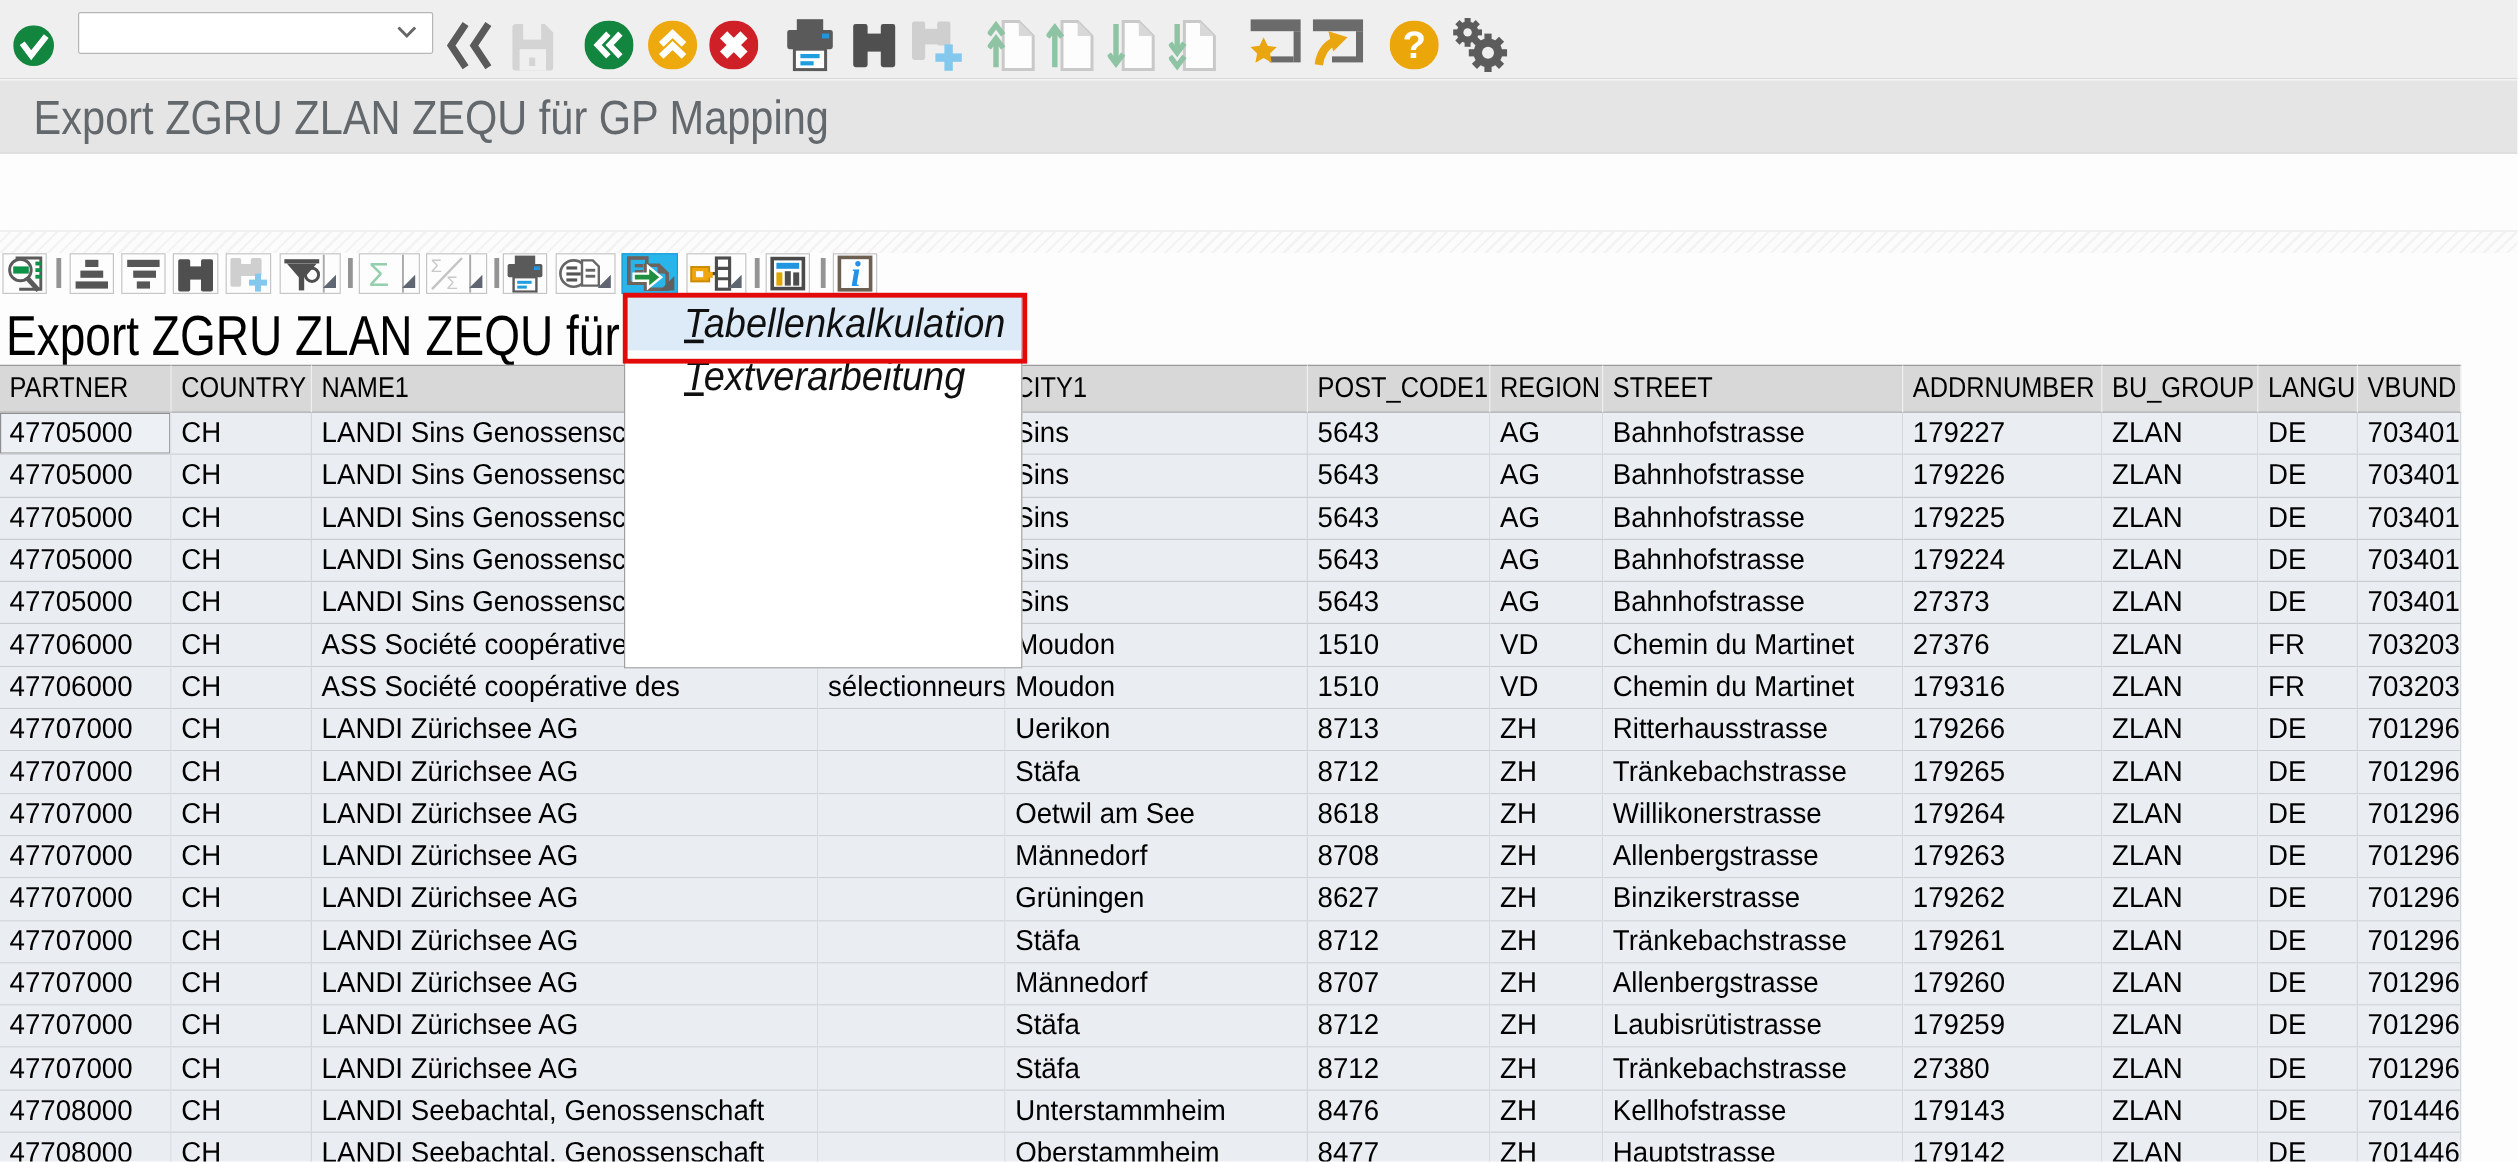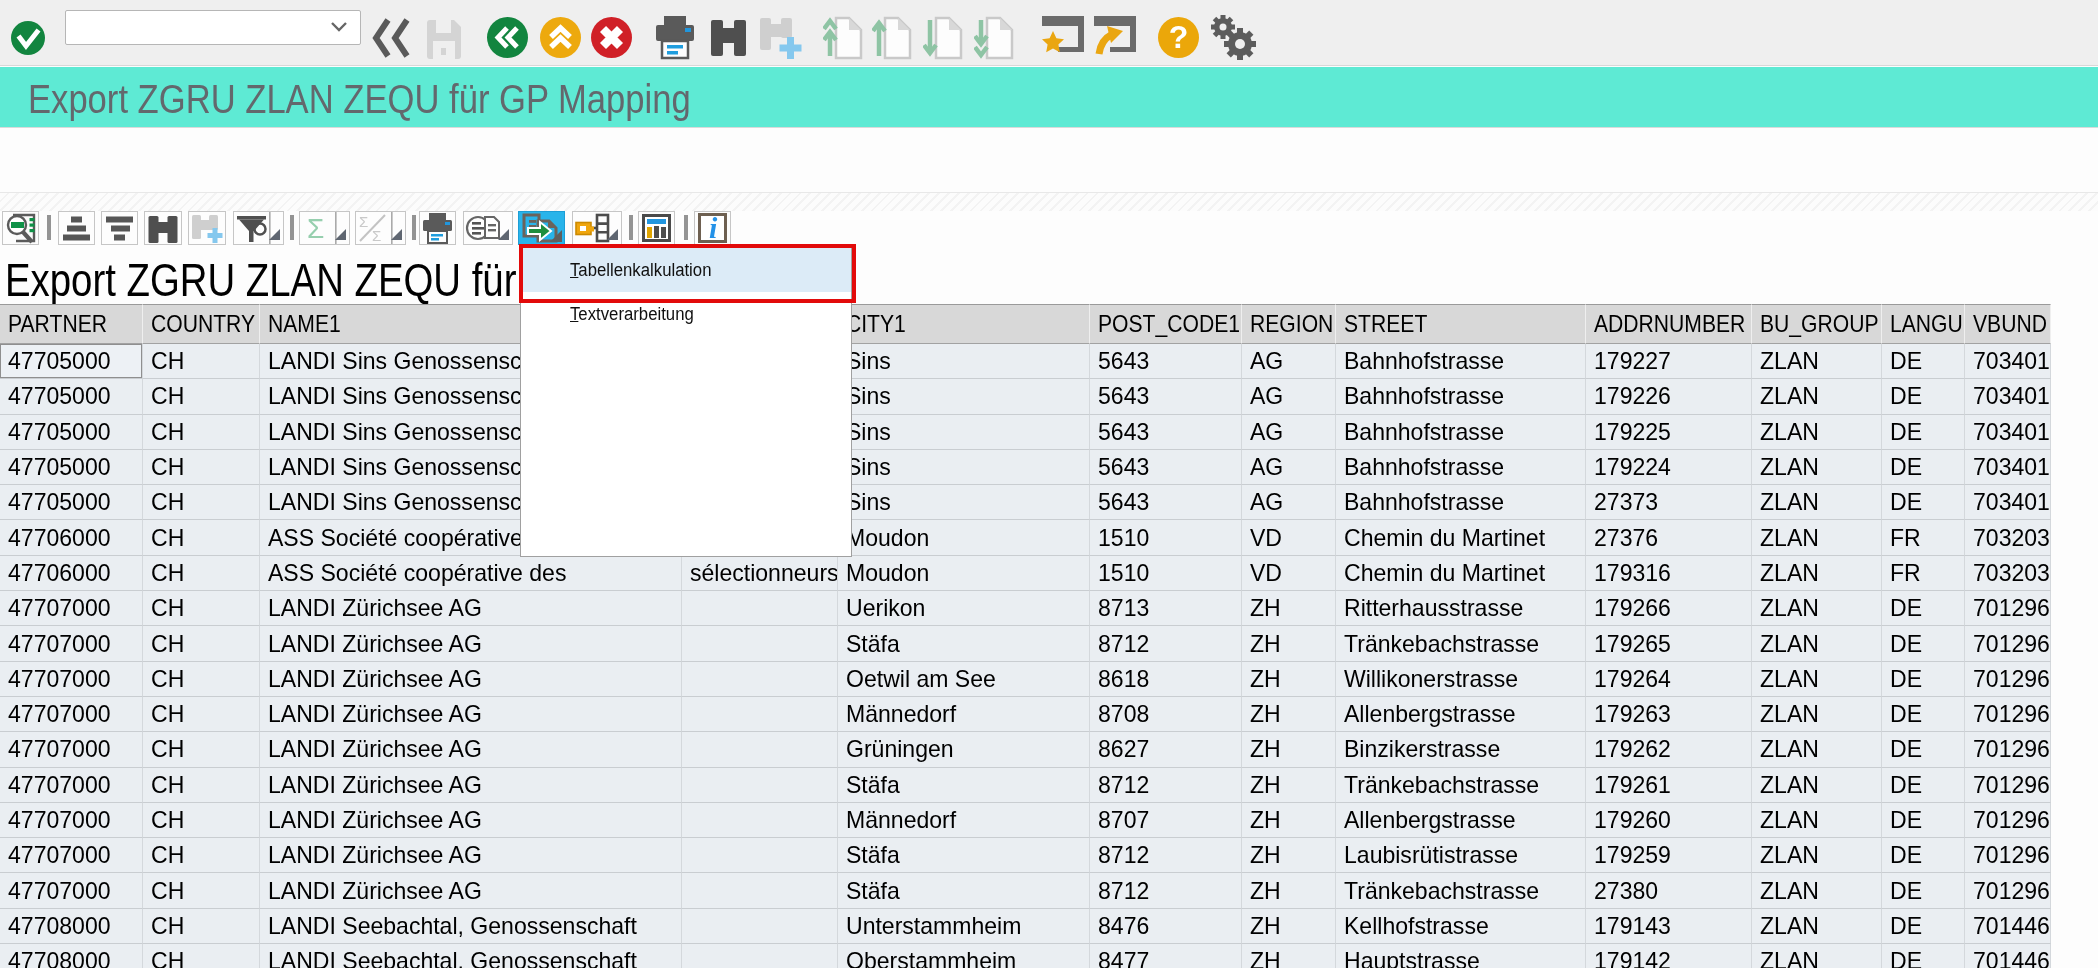--- a/index.html
+++ b/index.html
@@ -9,21 +9,21 @@
 
   
   #topbar { position:absolute; left:0; top:0; width:2098px; height:66px;
     background:#efefef; border-bottom:1px solid #d8d8d8; }
   .abs { position:absolute; }
   #cmdfield { position:absolute; left:65px; top:10px; width:296px; height:35px;
     background:#ffffff; border:1px solid #b6b6b6; border-radius:2px; }
 
   
   #titlebar { position:absolute; left:0; top:67px; width:2098px; height:61px;
-    background:#5eead4; border-bottom:1px solid #dadada; }
+    background:#e5e5e5; border-bottom:1px solid #dadada; }
   #titlebar span { position:absolute; left:28px; top:10px; font-size:40px; color:#63686d;
     transform:scaleX(0.865); transform-origin:0 50%; white-space:nowrap; }
 
   
   #hatch { position:absolute; left:0; top:192px; width:2098px; height:19px;
     border-top:1px solid #e8e8e8;
     background:repeating-linear-gradient(135deg,#fcfcfc 0 5px,#f3f3f3 5px 7px); }
 
   
   #alvbar { position:absolute; left:0; top:211px; width:2098px; height:35px; background:#fdfdfd; }
@@ -41,22 +41,22 @@
     padding:0 0 0 8px; border-top:1px solid #9a9a9a; border-bottom:1px solid #a2a2a2;
     border-right:1px solid #efefef; white-space:nowrap; overflow:hidden; }
   #tbl td { height:35.3px; background:#eaeef2; padding:0 0 0 8px;
     border-bottom:1px solid #c9cdd1; border-right:1px solid #d4d8dc;
     white-space:nowrap; overflow:hidden; }
   #tbl td.fc { box-shadow: inset 0 0 0 1px #8f8f8f; background:#edf1f5; }
 
   
   #menu { position:absolute; left:520px; top:247px; width:332px; height:310px;
     background:#ffffff; border:1px solid #a0a0a0; z-index:5; }
-  #menu .mi { height:44.1px; line-height:44.1px; padding-left:49px; font-size:18px; color:#101010;
-    white-space:nowrap; }
+  #menu .mi { height:44.1px; line-height:44.1px; padding-left:49px; font-size:34px; color:#101010;
+    white-space:nowrap;font-style:italic; }
   #menu .mi span { display:inline-block; transform:scaleX(0.93); transform-origin:0 50%; }
   #menu .mi.hl { background:#dcebf7; }
   #tbl th span, #tbl td span { display:inline-block; transform-origin:0 50%; white-space:nowrap; }
   #tbl th span { transform:scaleX(0.88); }
   #tbl td span { transform:scaleX(0.96); }
   #redrect { position:absolute; left:519px; top:244px; width:337px; height:59px;
     border:4px solid #e20a0a; z-index:9; }
 </style>
 </head>
 <body>

